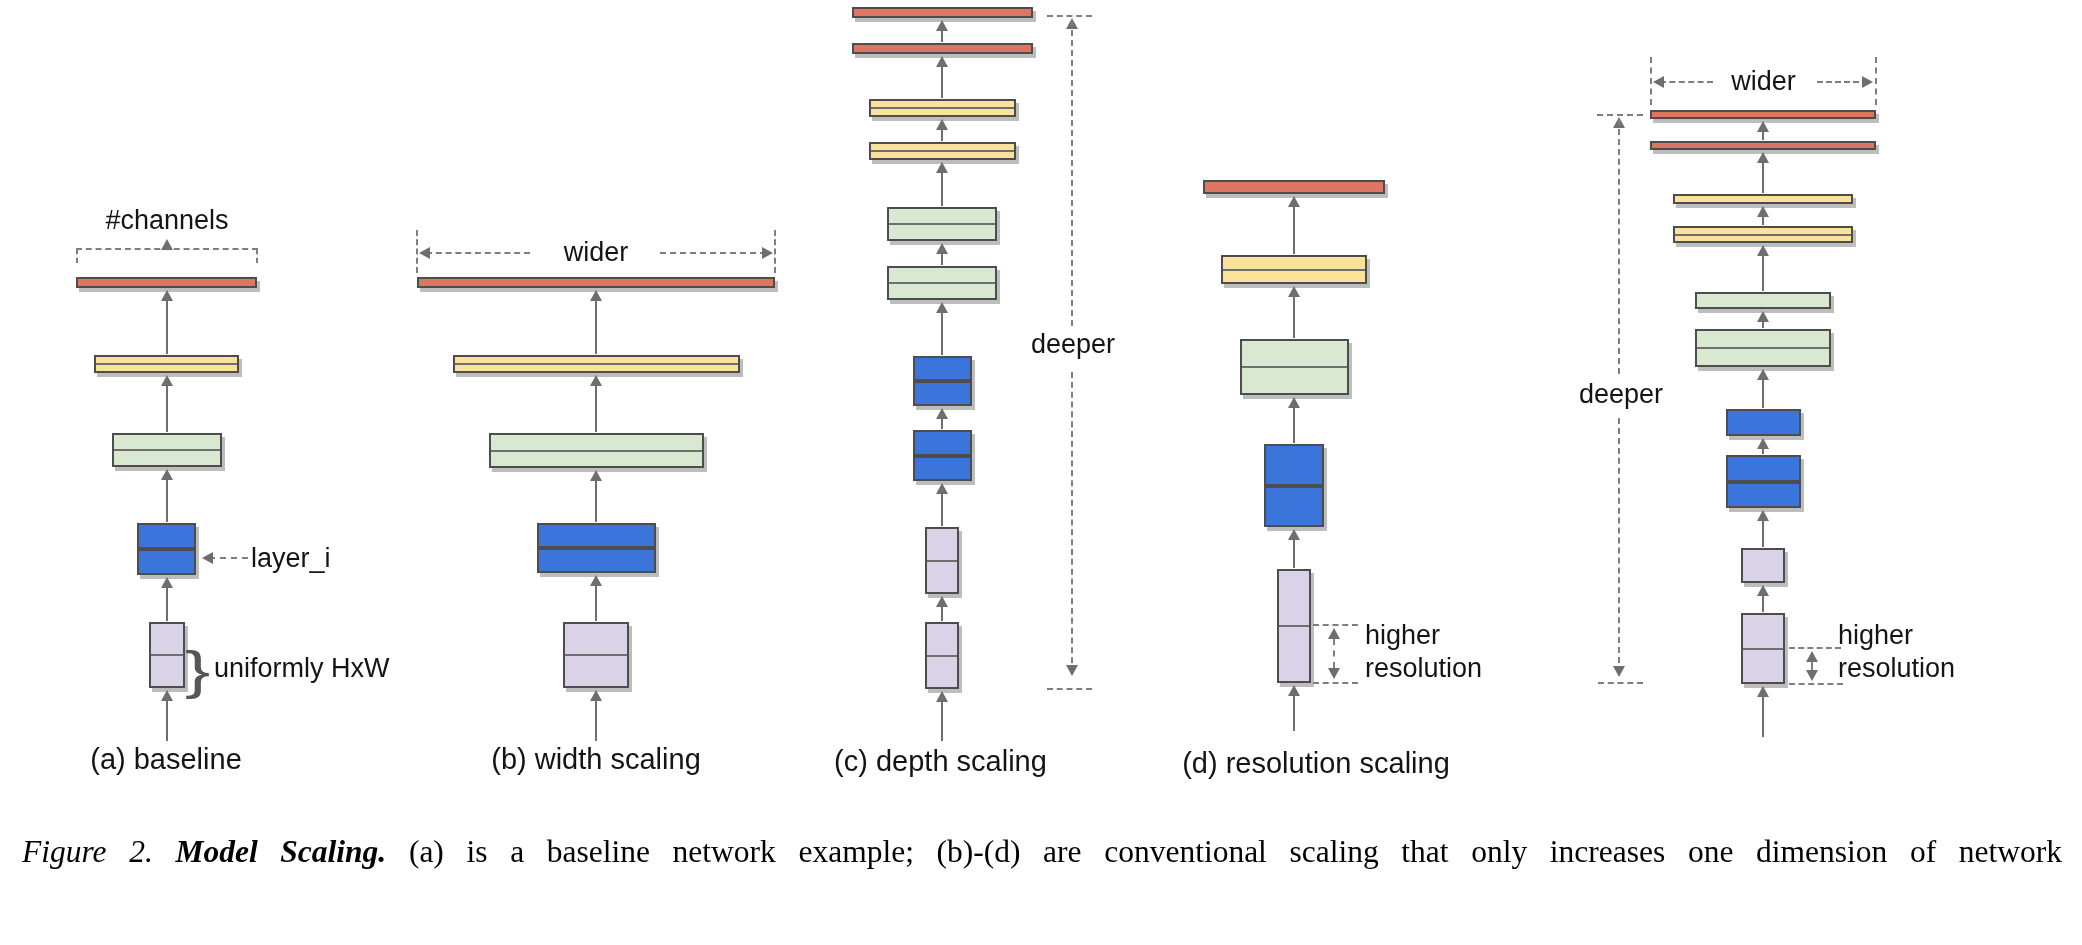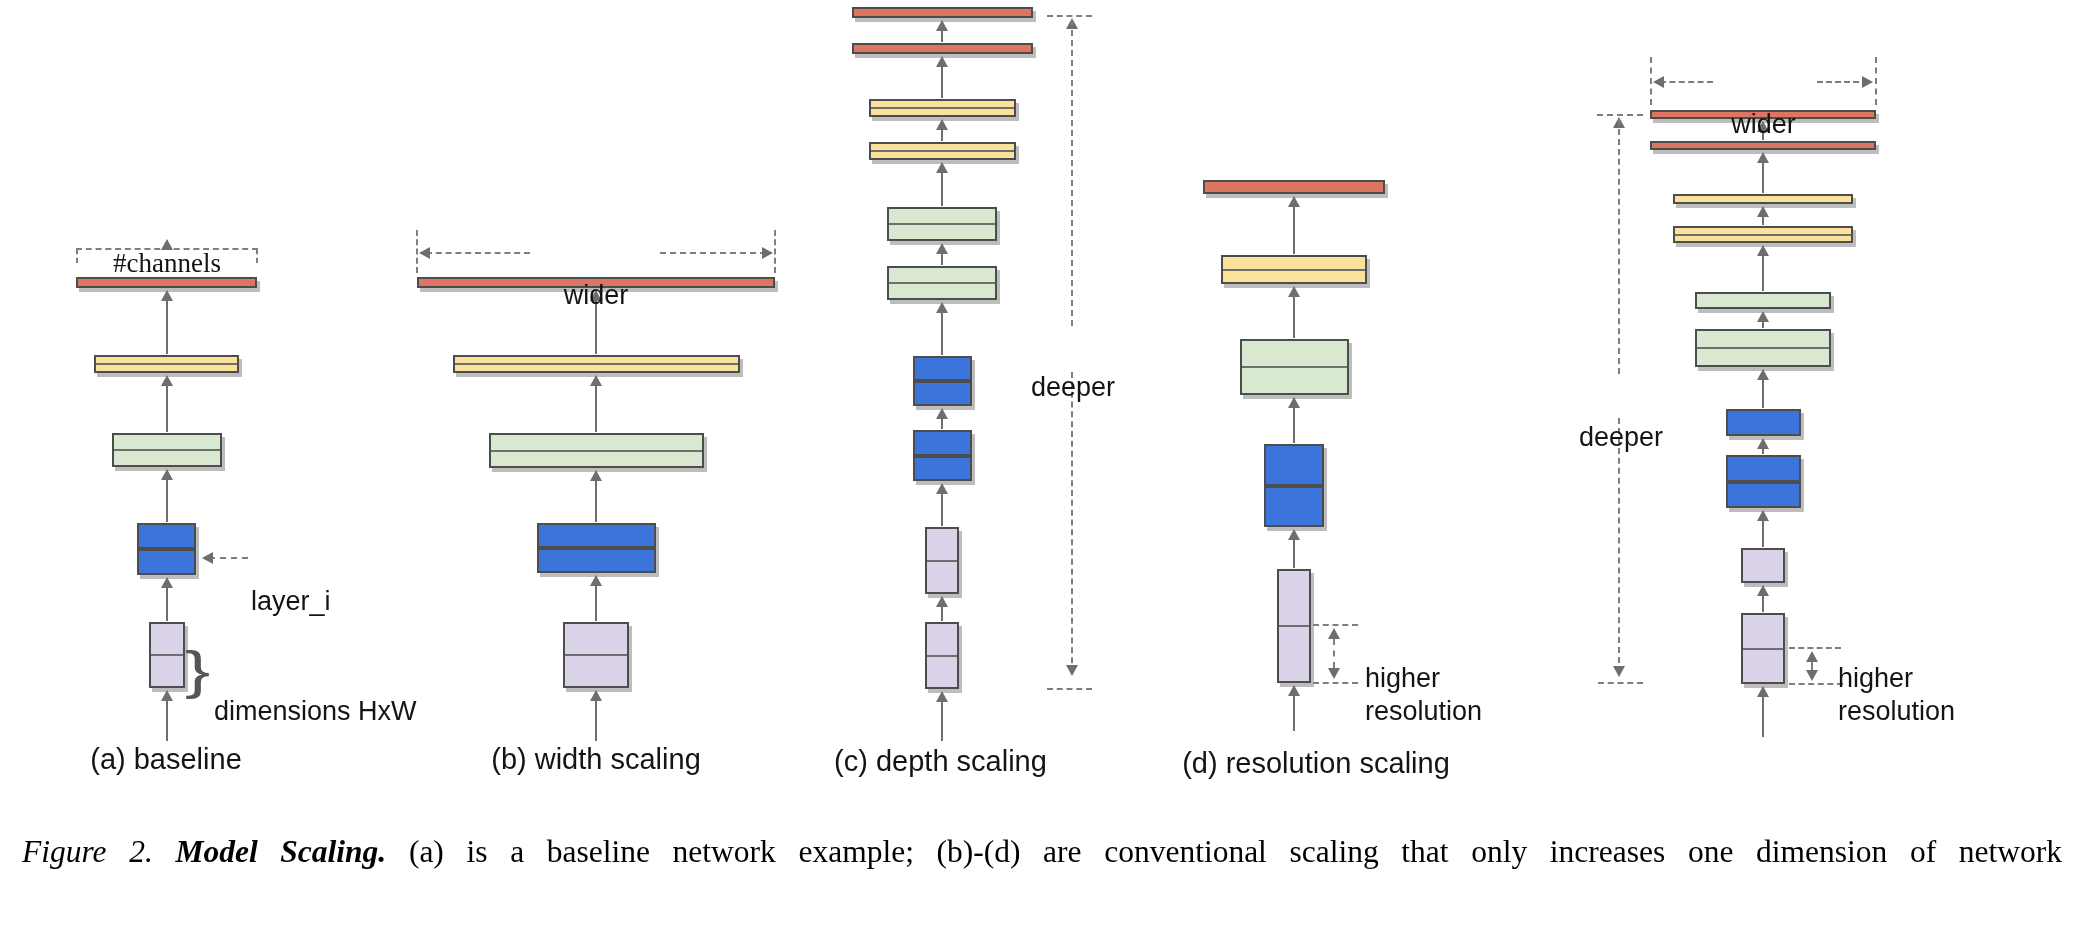--- a/index.html
+++ b/index.html
@@ -3,25 +3,25 @@
 <meta charset="utf-8">
 <style>
   html,body{margin:0;padding:0;background:#ffffff;}
   .canvas{position:relative;width:2082px;height:945px;background:#ffffff;overflow:hidden;
           font-family:"Liberation Sans",sans-serif;}
   #diagram{position:absolute;left:0;top:0;width:2082px;height:945px;}
   #diagram div{position:absolute;}
   .blk{box-sizing:border-box;box-shadow:3px 4px 0 rgba(90,90,90,0.40);}
   .split{left:0;right:0;}
   .tri{width:0;height:0;}
-  .lbl{position:absolute;font-size:27px;line-height:1.15;color:#141414;margin-top:43px;}
+  .lbl{position:absolute;font-size:27px;line-height:1.15;color:#141414;}
   .ctr{text-align:center;}
   .pre{white-space:pre-line;line-height:33px;}
   .colcap{position:absolute;font-size:29px;color:#141414;text-align:center;}
-  .channels{left:76px;top:205px;width:182px;font-family:Liberation Serif, serif;}
+  .channels{left:76px;top:205px;width:182px;}
   .layer-i{left:251px;top:543px;width:160px;}
   .res-hxw{left:214px;top:653px;width:290px;}
   .brace{position:absolute;left:185px;top:649px;font-size:52px;line-height:42px;color:#565656;
          transform:scale(1.45,1.0);transform-origin:left top;}
   .wider-b{left:417px;top:237px;width:358px;}
   .deeper-c{left:1021px;top:329px;width:104px;}
   .higher-d{left:1365px;top:619px;width:240px;}
   .wider-e{left:1651px;top:66px;width:225px;}
   .deeper-e{left:1569px;top:379px;width:104px;}
   .higher-e{left:1838px;top:619px;width:240px;}
@@ -234,21 +234,21 @@
       <div style="left: 1789px; top: 647px; height: 0px; width: 52px; border-top: 2px dashed rgb(126, 126, 126);"></div>
       <div class="tri" style="left: 1806px; top: 651px; border-left: 6px solid transparent; border-right: 6px solid transparent; border-bottom: 11px solid rgb(110, 110, 110);"></div>
       <div style="left: 1811px; top: 662px; width: 0px; height: 9px; border-left: 2px dashed rgb(126, 126, 126);"></div>
       <div class="tri" style="left: 1806px; top: 670px; border-left: 6px solid transparent; border-right: 6px solid transparent; border-top: 11px solid rgb(110, 110, 110);"></div>
       <div style="left: 1789px; top: 683px; height: 0px; width: 54px; border-top: 2px dashed rgb(126, 126, 126);"></div>
     </div>
 
   <div class="lbl ctr channels">#channels</div>
   <div class="lbl layer-i">layer_i</div>
   <span class="brace">}</span>
-  <div class="lbl res-hxw">dimensions HxW</div>
+  <div class="lbl res-hxw">uniformly HxW</div>
 
   <div class="lbl ctr wider-b">wider</div>
   <div class="lbl ctr deeper-c">deeper</div>
   <div class="lbl pre higher-d">higher
 resolution</div>
   <div class="lbl ctr wider-e">wider</div>
   <div class="lbl ctr deeper-e">deeper</div>
   <div class="lbl pre higher-e">higher
 resolution</div>
 

